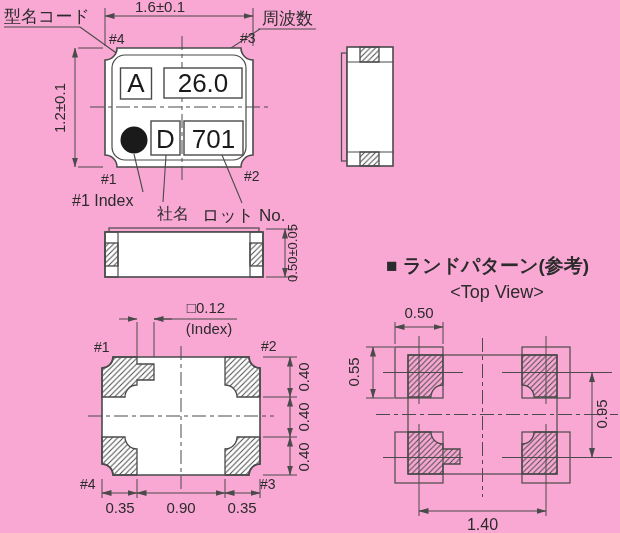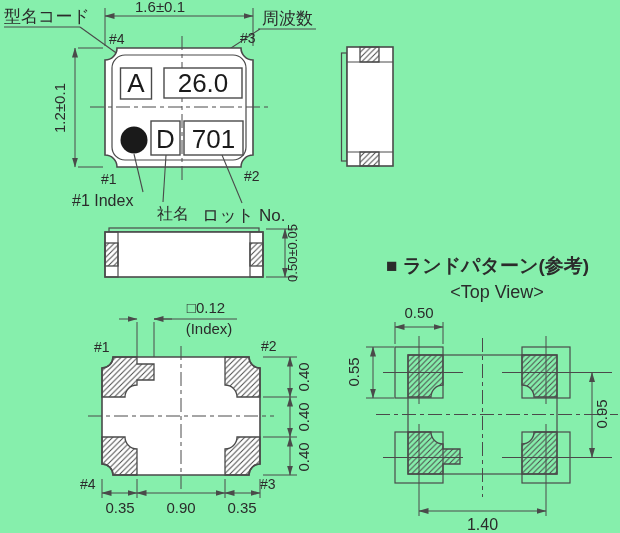--- a/index.html
+++ b/index.html
@@ -1,16 +1,16 @@
 <!DOCTYPE html>
 <html><head>
 <meta charset="utf-8">
 <style>
   html,body{margin:0;padding:0;background:#ffffff;}
-  .stage{position:relative;width:620px;height:533px;background:#86efac;overflow:hidden;
+  .stage{position:relative;width:620px;height:533px;background:#f9a8d4;overflow:hidden;
          font-family:"Liberation Sans", sans-serif;}
   svg{display:block;}
   text{fill:#2b2b2b;font-family:"Liberation Sans", sans-serif;}
   .lbl{font-size:16px;}
   .lbl-lg{font-size:17px;}
   .pin{font-size:14px;}
   .dim{font-size:15px;}
   .dim-sm{font-size:13px;}
   .mark{font-size:26px;fill:#1a1a1a;}
   .title{font-size:19px;font-weight:bold;}

